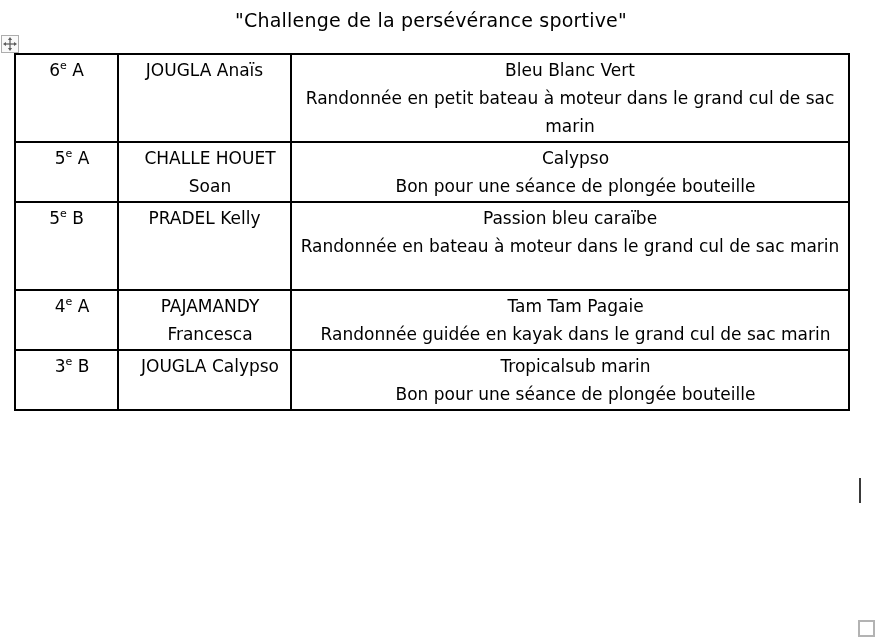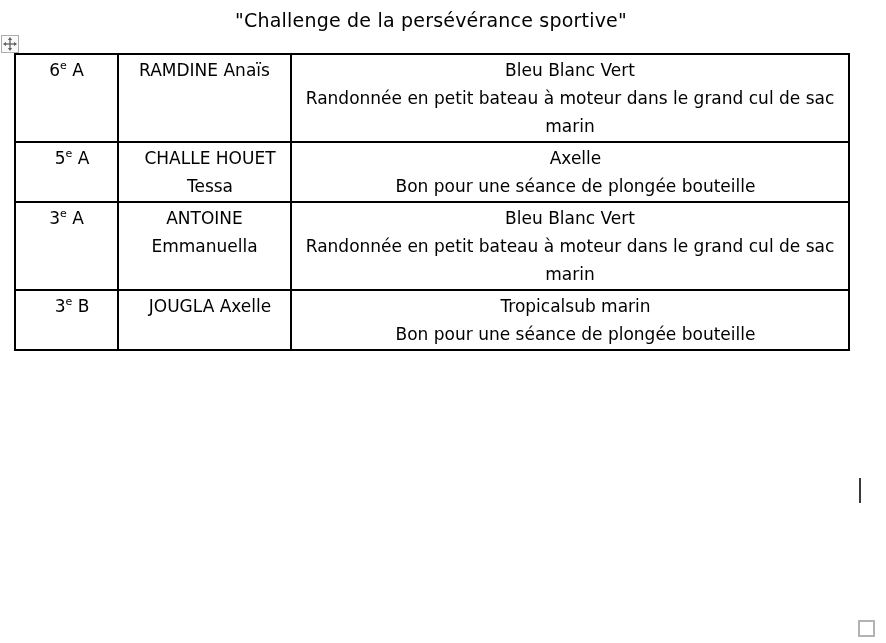--- a/index.html
+++ b/index.html
@@ -87,53 +87,63 @@
   <table class="challenge">
     <colgroup>
       <col class="col-class">
         <col class="col-name">
         <col class="col-prize">
     </colgroup>
     <tbody>
       <tr class="h3">
         <td><span>6</span><sup class="cls-sup">e</sup>&nbsp;<span>A</span></td>
         <td>
-            <div class="student-name">RAMDINE Anaïs</div>
+            <div class="student-name">JOUGLA Anaïs</div>
           </td>
         <td>
             <div>Bleu Blanc Vert</div>
             <div>Randonnée en petit bateau à moteur dans le grand cul de sac marin</div>
           </td>
       </tr>
       <tr class="h2">
         <td><span>5</span><sup class="cls-sup">e</sup>&nbsp;<span>A</span></td>
         <td>
             <div class="student-name">CHALLE HOUET
-Tessa</div>
+Soan</div>
           </td>
         <td>
-            <div>Axelle</div>
+            <div>Calypso</div>
             <div>Bon pour une séance de plongée bouteille</div>
           </td>
       </tr>
       <tr class="h3">
-        <td><span>3</span><sup class="cls-sup">e</sup>&nbsp;<span>A</span></td>
+        <td><span>5</span><sup class="cls-sup">e</sup>&nbsp;<span>B</span></td>
         <td>
-            <div class="student-name">ANTOINE
-Emmanuella</div>
+            <div class="student-name">PRADEL Kelly</div>
           </td>
         <td>
-            <div>Bleu Blanc Vert</div>
-            <div>Randonnée en petit bateau à moteur dans le grand cul de sac marin</div>
+            <div>Passion bleu caraïbe</div>
+            <div>Randonnée en bateau à moteur dans le grand cul de sac marin</div>
+          </td>
+      </tr>
+      <tr class="h2">
+        <td><span>4</span><sup class="cls-sup">e</sup>&nbsp;<span>A</span></td>
+        <td>
+            <div class="student-name">PAJAMANDY
+Francesca</div>
+          </td>
+        <td>
+            <div>Tam Tam Pagaie</div>
+            <div>Randonnée guidée en kayak dans le grand cul de sac marin</div>
           </td>
       </tr>
       <tr class="h2">
         <td><span>3</span><sup class="cls-sup">e</sup>&nbsp;<span>B</span></td>
         <td>
-            <div class="student-name">JOUGLA Axelle</div>
+            <div class="student-name">JOUGLA Calypso</div>
           </td>
         <td>
             <div>Tropicalsub marin</div>
             <div>Bon pour une séance de plongée bouteille</div>
           </td>
       </tr>
     </tbody>
   </table>
 
   <div class="caret"></div>

